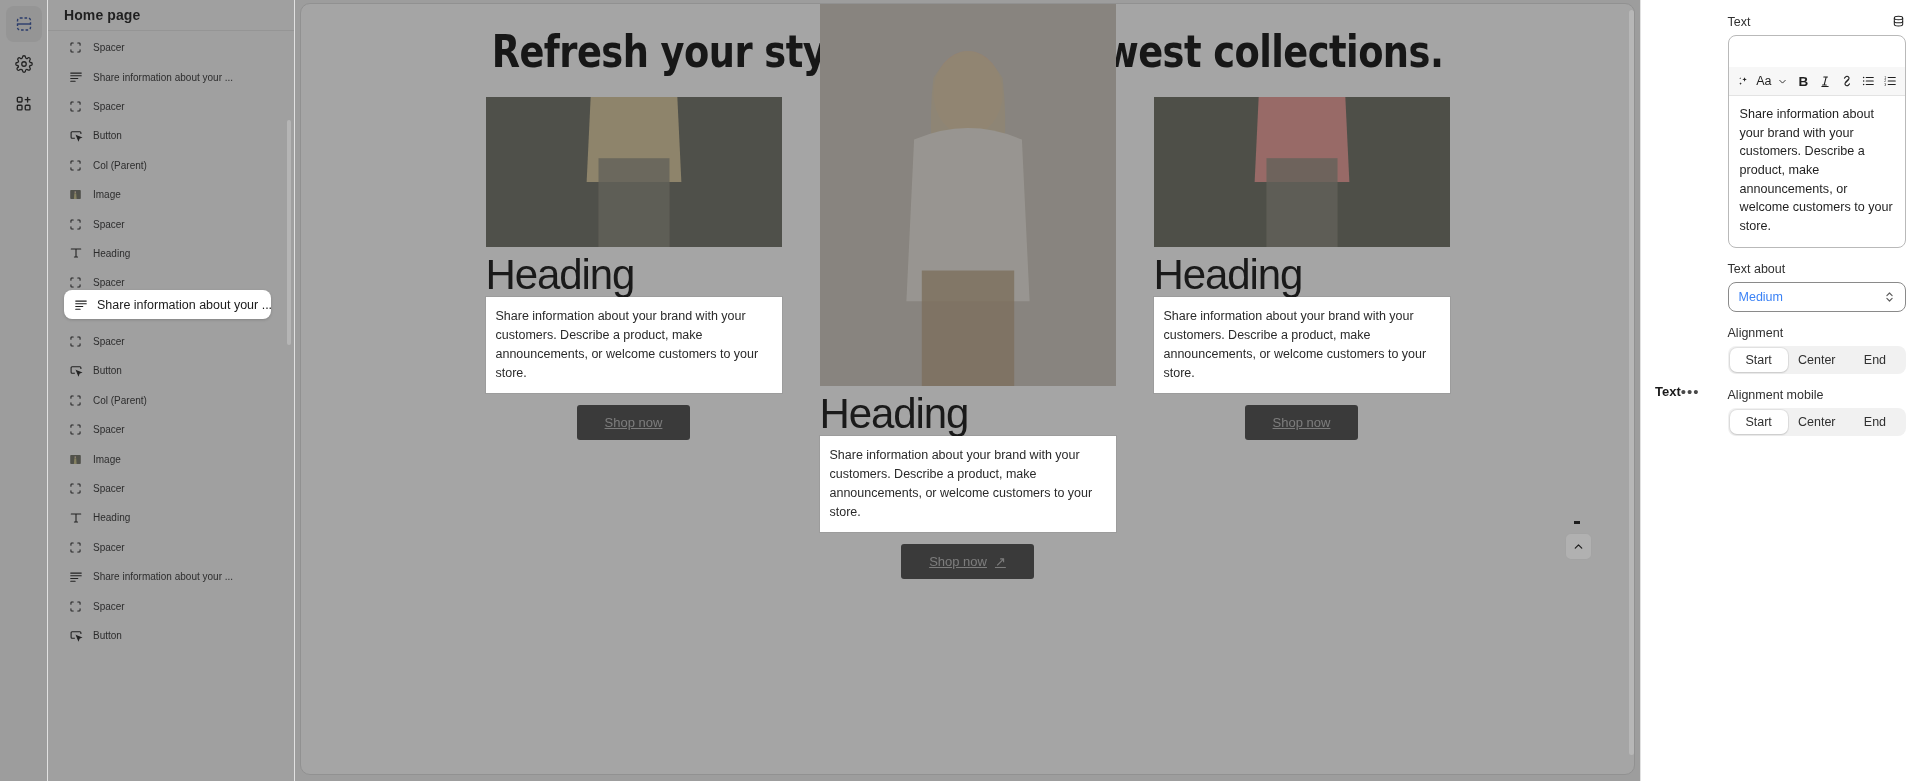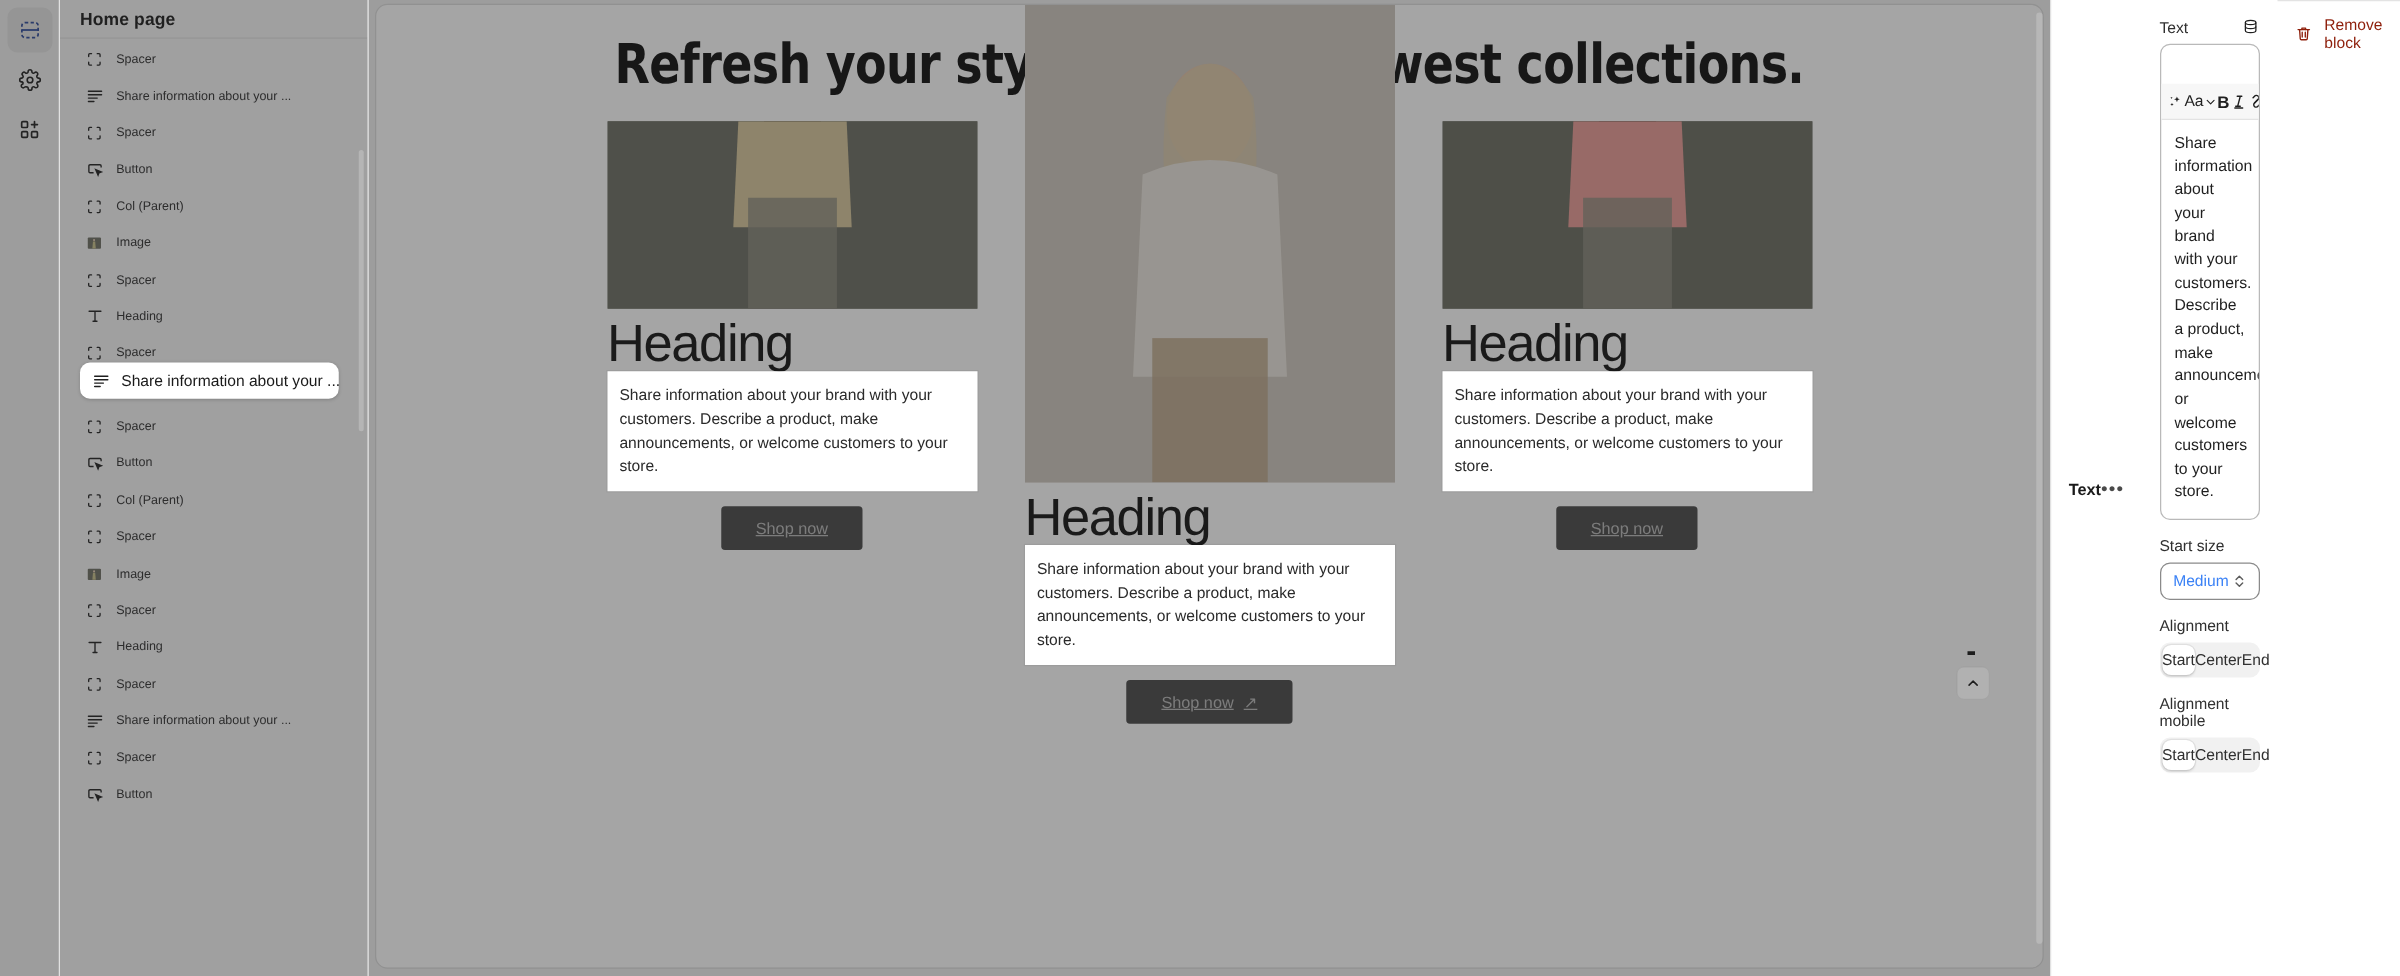--- a/index.html
+++ b/index.html
@@ -578,21 +578,21 @@
               <text x="1.3" y="5.2" font-size="4" fill="#1f1f1f" stroke="none" font-family="Liberation Sans">1</text>
               <text x="1.3" y="9.2" font-size="4" fill="#1f1f1f" stroke="none" font-family="Liberation Sans">2</text>
               <text x="1.3" y="13.2" font-size="4" fill="#1f1f1f" stroke="none" font-family="Liberation Sans">3</text>
             </svg>
           </div>
         </div>
         <div class="rte-content">Share information about your brand with your customers. Describe a product, make announcements, or welcome customers to your store.</div>
       </div>
 
       <div class="field-label-row">
-        <span class="field-label">Start size</span>
+        <span class="field-label">Text about</span>
       </div>
       <div class="select-box">
         <span>Medium</span>
         <span>
           <svg width="11" height="14" viewBox="0 0 12 16" fill="none" stroke="#5c5c5c" stroke-width="1.3" stroke-linecap="round" stroke-linejoin="round">
             <path d="M3 6.4L6 3.4l3 3"></path>
             <path d="M3 9.6l3 3 3-3"></path>
           </svg>
         </span>
       </div>
@@ -610,28 +610,15 @@
         <span class="field-label">Alignment mobile</span>
       </div>
       <div class="seg" id="seg-alignment-mobile">
           <div class="seg-item active">Start</div>
           <div class="seg-item">Center</div>
           <div class="seg-item">End</div>
         </div>
 
     </div>
 
-    <div class="panel-footer">
-      <div class="remove-btn">
-        <span>
-          <svg width="14" height="14" viewBox="0 0 16 16" fill="none" stroke="#8e1f0b" stroke-width="1.25" stroke-linecap="round" stroke-linejoin="round">
-            <path d="M2.8 4.2h10.4"></path>
-            <path d="M6.3 4.2V2.9h3.4v1.3"></path>
-            <path d="M4.2 4.2l.6 8.4c.03.5.45.9.95.9h4.5c.5 0 .92-.4.95-.9l.6-8.4"></path>
-            <path d="M6.6 6.6v4.4M9.4 6.6v4.4"></path>
-          </svg>
-        </span>
-        <span>Remove block</span>
-      </div>
-    </div>
   </div>
 
 </div>
 
 </body></html>

